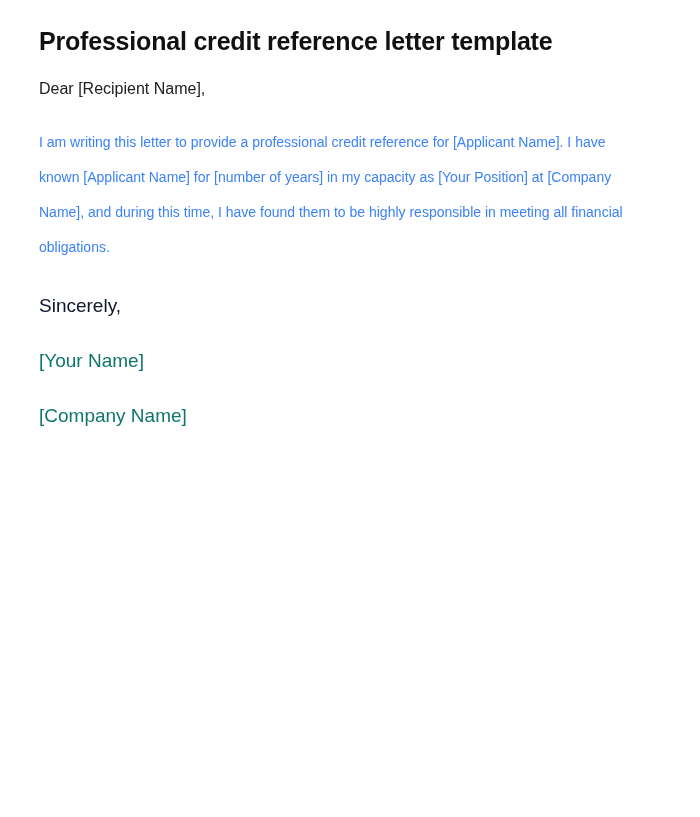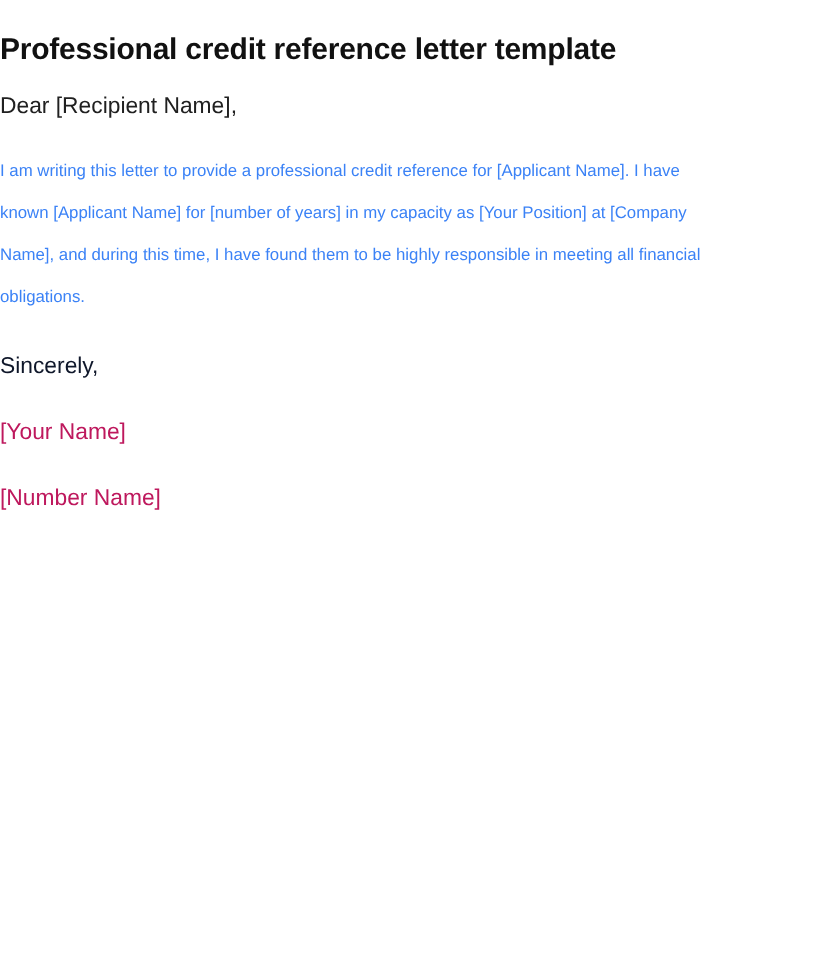--- a/index.html
+++ b/index.html
@@ -20,37 +20,38 @@
     box-sizing: border-box;
     width: 700px;
     height: 817px;
     background: #ffffff;
     padding: 0;
     position: relative;
   }
 
   .doc {
     box-sizing: border-box;
+    padding-left: 39px;
     padding-right: 38px;
     padding-top: 0;
   }
 
   .doc-title {
     font-size: 25px;
     line-height: 32px;
     font-weight: 700;
     color: #111111;
     letter-spacing: -0.2px;
     margin: 0;
     padding-top: 25px;
     padding-bottom: 0;
   }
 
   .salutation {
-    font-size: 19px;
+    font-size: 16px;
     line-height: 30px;
     color: #202020;
     margin: 0;
     padding-top: 17px;
   }
 
   .body-para {
     font-size: 14px;
     line-height: 35px;
     color: #3b82f6;
@@ -63,21 +64,21 @@
     font-size: 19px;
     line-height: 30px;
     color: #0f172a;
     margin: 0;
     padding-top: 26px;
   }
 
   .sig-line {
     font-size: 19px;
     line-height: 30px;
-    color: #be185d;
+    color: #0f766e;
     margin: 0;
     padding-top: 25px;
   }
 </style>
 </head>
 <body>
 
 <div class="page">
   <div class="doc">
 
@@ -87,16 +88,16 @@
 
     <p class="body-para">I am writing this letter to provide a professional credit reference for [Applicant Name]. I have known [Applicant Name] for [number of years] in my capacity as [Your Position] at [Company Name], and during this time, I have found them to be highly responsible in meeting all financial obligations.</p>
 
 
 
     <p class="closing">Sincerely,</p>
 
     <p class="sig-line">[Your Name]</p>
 
 
-    <p class="sig-line">[Number Name]</p>
+    <p class="sig-line">[Company Name]</p>
 
   </div>
 </div>
 
 </body></html>

